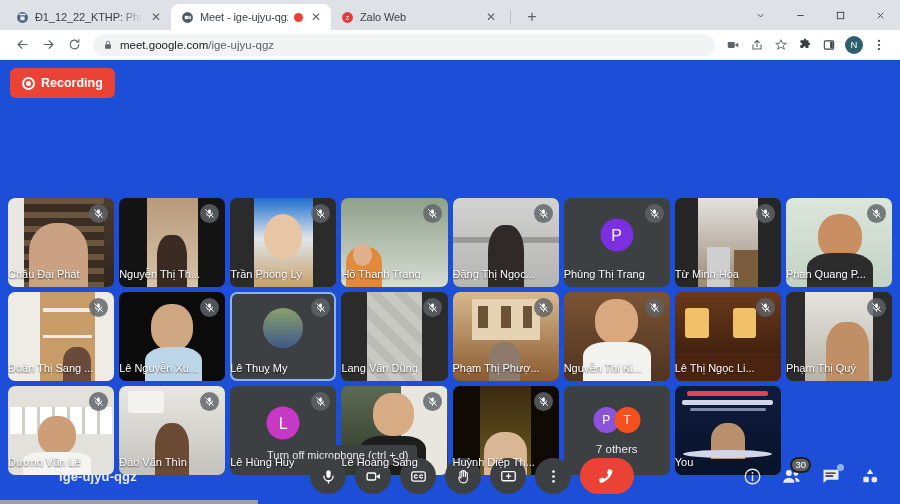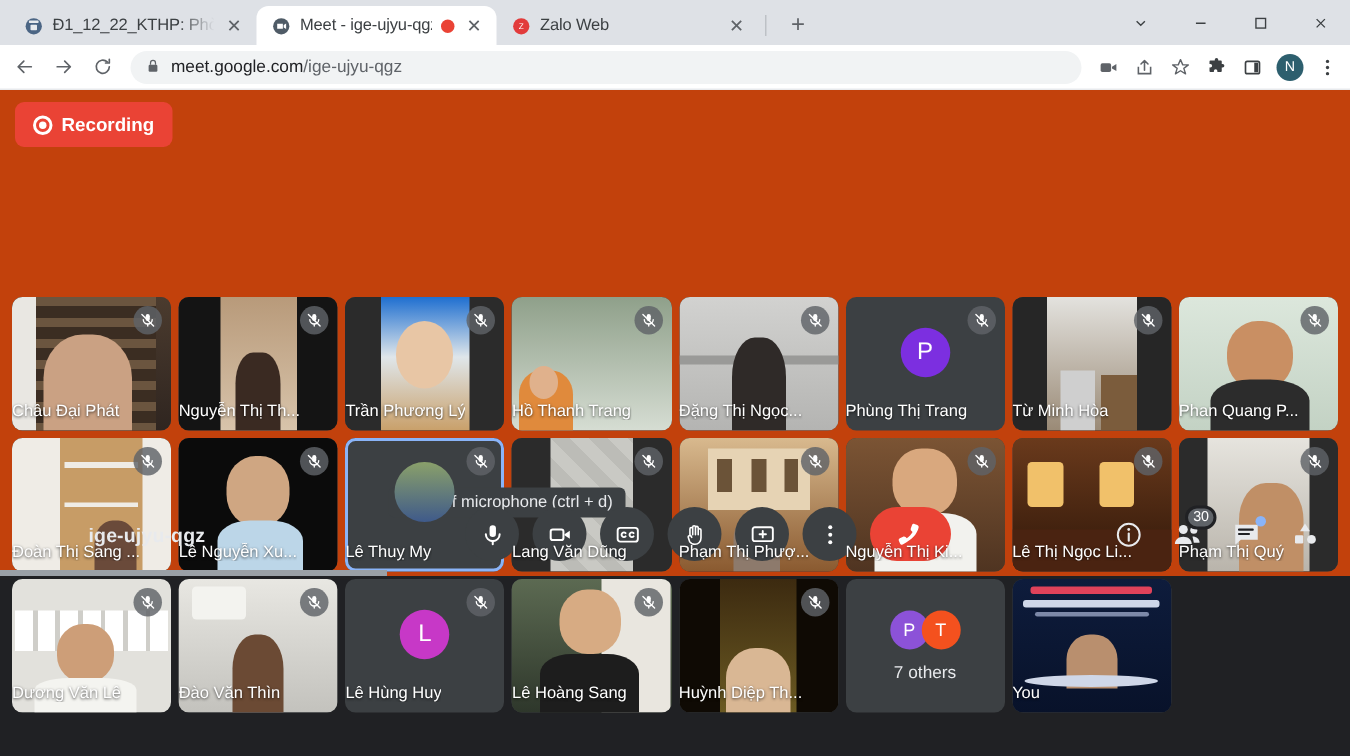--- a/index.html
+++ b/index.html
@@ -71,21 +71,21 @@
   .win-btn {
     width: 40px; height: 30px;
     display: flex; align-items: center; justify-content: center;
     color: #3c4043;
   }
 
   .chrome-toolbar {
     height: 30px;
     background: #ffffff;
     display: flex; align-items: center;
-    padding: 0 4px;
+    padding: 0 10px;
     gap: 2px;
     border-bottom: 1px solid #e8eaed;
   }
   .nav-btn {
     width: 24px; height: 24px;
     display: flex; align-items: center; justify-content: center;
     color: #5f6368;
     border-radius: 50%;
   }
   .omnibox {
@@ -110,22 +110,22 @@
     width: 18px; height: 18px; border-radius: 50%;
     background: #2d5f6e;
     color: #fff; font-size: 9.5px;
     display: flex; align-items: center; justify-content: center;
     margin: 0 3px;
   }
 
   
   .meet {
     position: relative;
-    height: 324px;
-    background: #c2410c;
+    height: 444px;
+    background: #1d4ed8;
   }
   .recording-badge {
     position: absolute;
     left: 10px; top: 8px;
     height: 30px;
     background: #ea4335;
     color: #fff;
     border-radius: 6px;
     display: flex; align-items: center;
     gap: 6px;
@@ -488,21 +488,21 @@
           <div style="position:absolute;left:32%;top:18%;width:36%;height:50%;border-radius:50%;background:#e8c6a5"></div>
         </div>
         <div class="tile-mic">
           <svg width="11" height="11" viewBox="0 0 24 24">
             <rect x="9" y="3" width="6" height="10" rx="3" fill="#fff"></rect>
             <path d="M5.5 11a6.5 6.5 0 0 0 13 0" stroke="#fff" stroke-width="2" fill="none" stroke-linecap="round"></path>
             <path d="M12 17.5v3" stroke="#fff" stroke-width="2" stroke-linecap="round"></path>
             <path d="M3.5 3.5l17 17" stroke="#fff" stroke-width="2" stroke-linecap="round"></path>
           </svg>
         </div>
-        <div class="tile-name">Trần Phương Lý</div>
+        <div class="tile-name">Trần Phòng Lý</div>
       </div>
       <div class="tile">
         <div class="tile-video">
           <div class="gradbg" style="background:linear-gradient(180deg,#8fa08a,#d6ddd3)"></div>
           <div style="position:absolute;left:4%;top:55%;width:34%;height:45%;border-radius:40% 40% 0 0;background:#e08a3c"></div>
           <div style="position:absolute;left:11%;top:52%;width:18%;height:24%;border-radius:50%;background:#e0b18c"></div>
         </div>
         <div class="tile-mic">
           <svg width="11" height="11" viewBox="0 0 24 24">
             <rect x="9" y="3" width="6" height="10" rx="3" fill="#fff"></rect>

